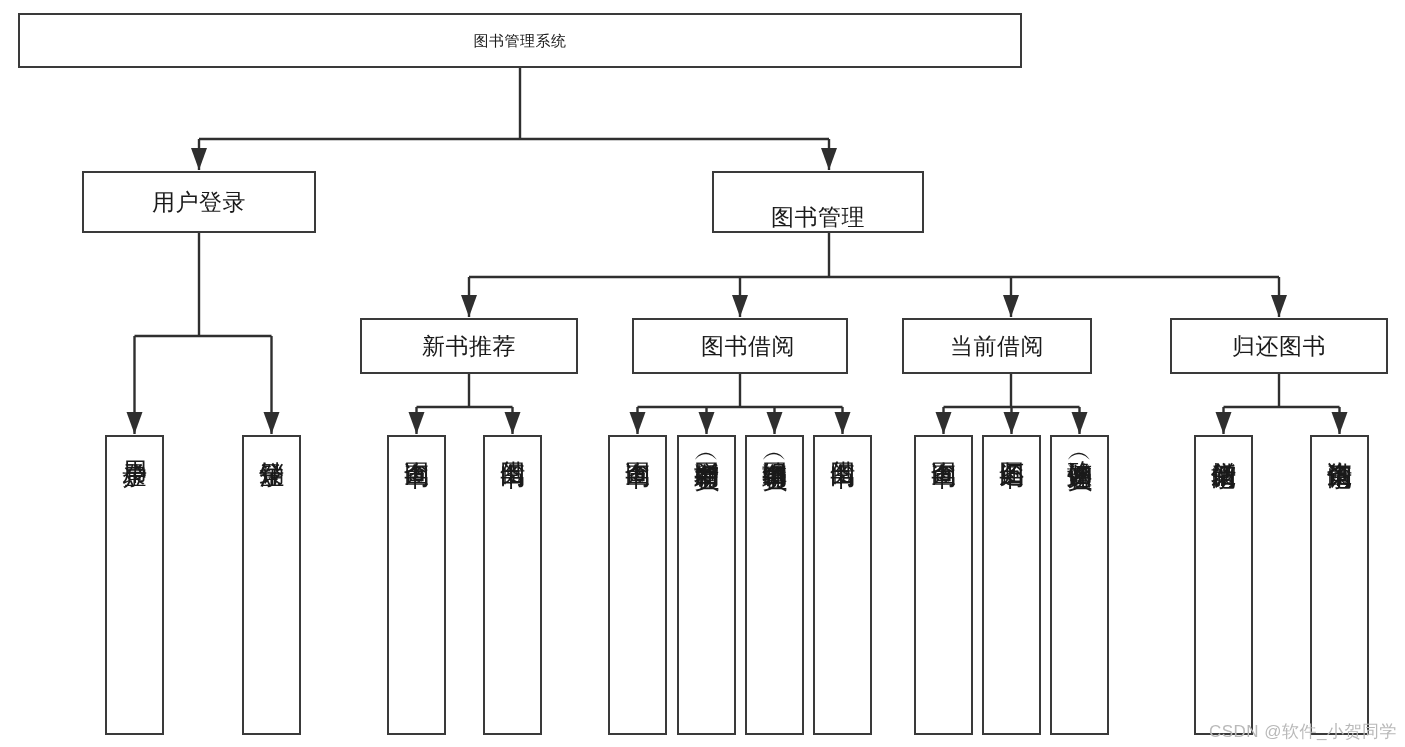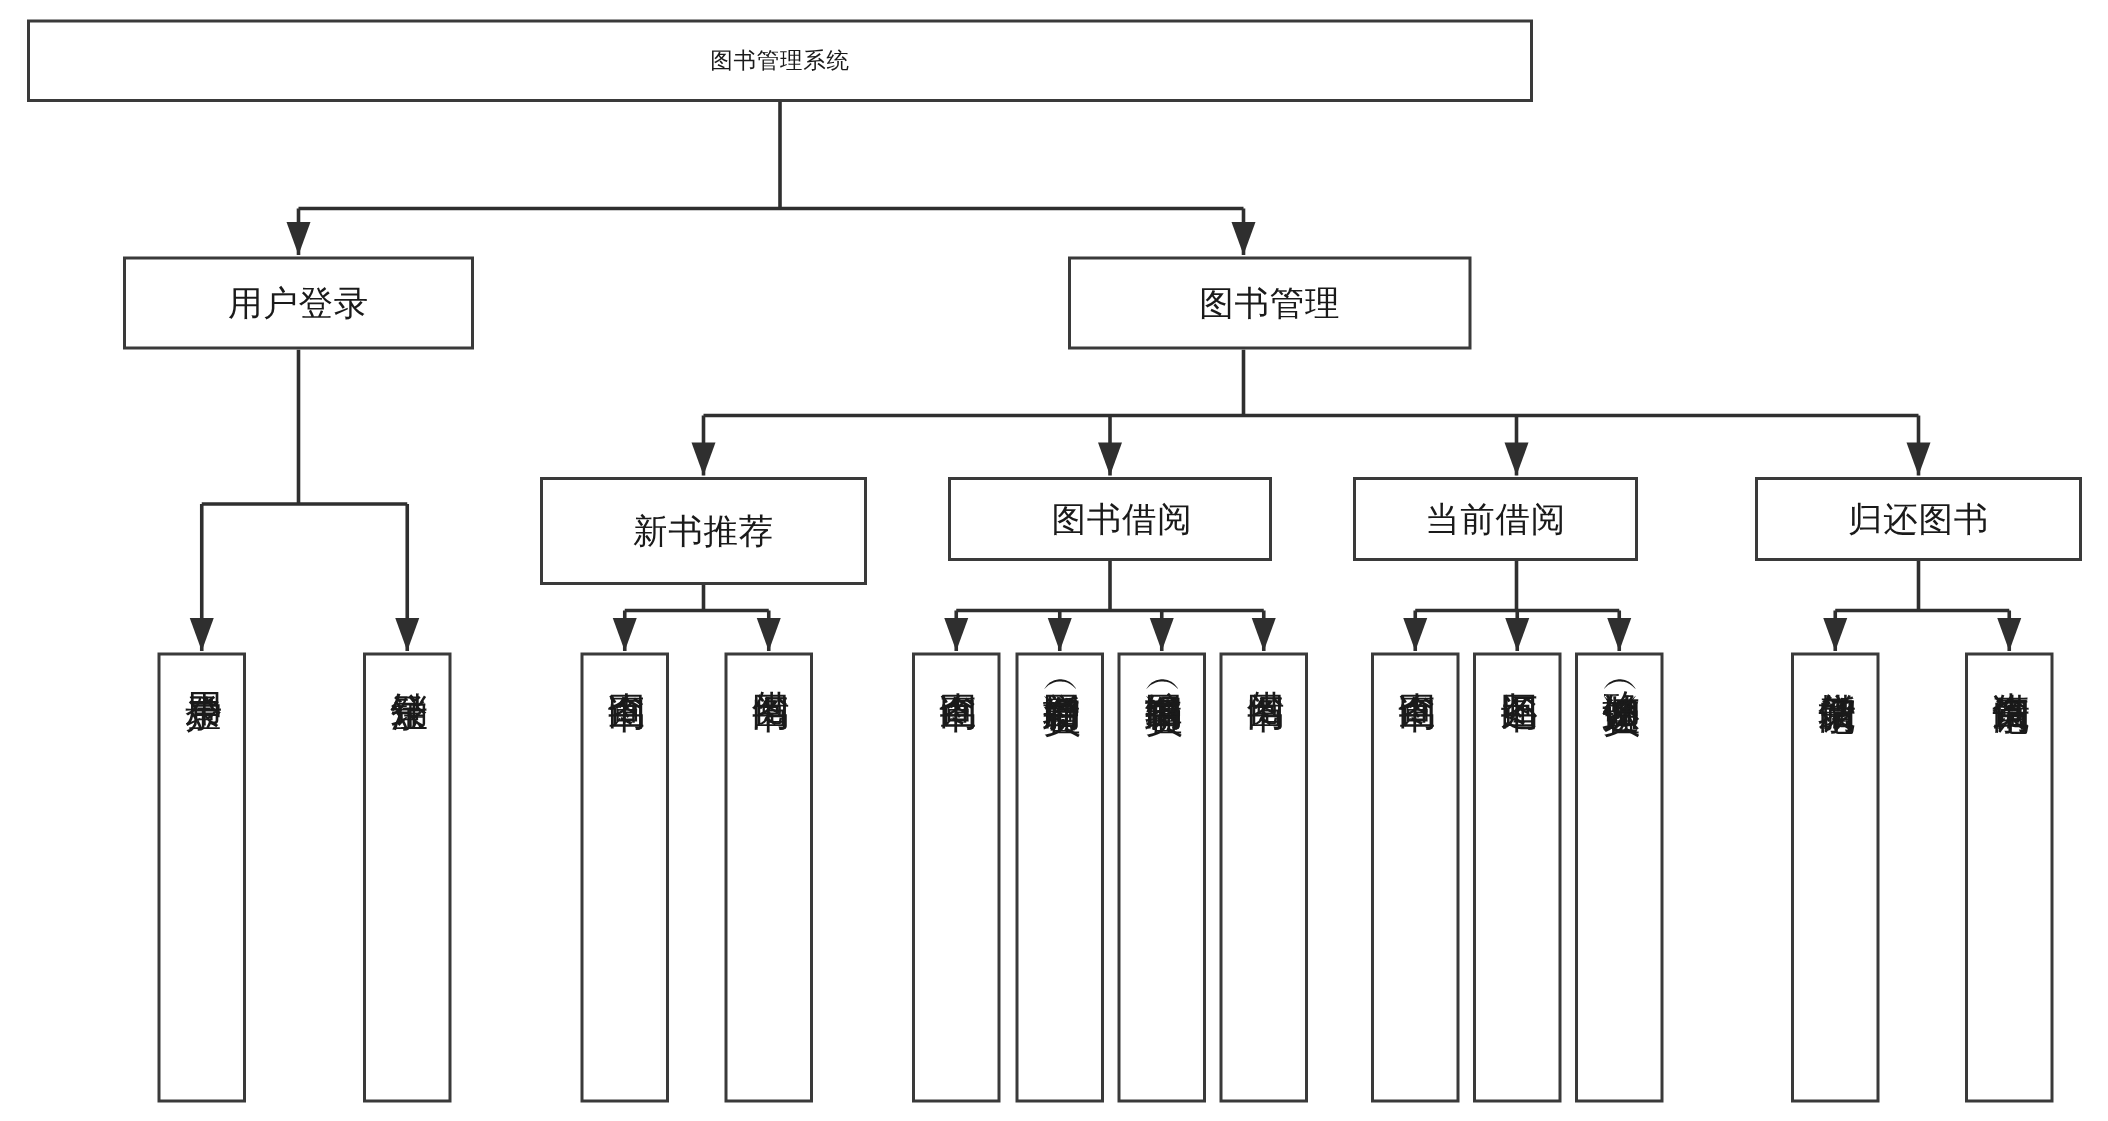--- a/index.html
+++ b/index.html
@@ -136,24 +136,24 @@
       <line x1="1339.5" y1="407" x2="1339.5" y2="434"></line>
       <polygon points="1331.5,412 1347.5,412 1339.5,434"></polygon>
     </svg>
   <div id="nodes">
       <div class="node horizontal root" style="left: 18px; top: 13px; width: 1004px; height: 55px;">
         <span class="node-label">图书管理系统</span>
       </div>
       <div class="node horizontal" style="left: 82px; top: 171px; width: 234px; height: 62px;">
         <span class="node-label">用户登录</span>
       </div>
-      <div class="node horizontal" style="left: 712px; top: 171px; width: 269px; height: 62px;">
+      <div class="node horizontal" style="left: 712px; top: 171px; width: 212px; height: 62px; align-items: flex-end;">
         <span class="node-label">图书管理</span>
       </div>
-      <div class="node horizontal" style="left: 360px; top: 318px; width: 218px; height: 72px;">
+      <div class="node horizontal" style="left: 360px; top: 318px; width: 218px; height: 56px;">
         <span class="node-label">新书推荐</span>
       </div>
       <div class="node horizontal" style="left: 632px; top: 318px; width: 216px; height: 56px; padding-left: 16px;">
         <span class="node-label">图书借阅</span>
       </div>
       <div class="node horizontal" style="left: 902px; top: 318px; width: 190px; height: 56px;">
         <span class="node-label">当前借阅</span>
       </div>
       <div class="node horizontal" style="left: 1170px; top: 318px; width: 218px; height: 56px;">
         <span class="node-label">归还图书</span>
@@ -191,13 +191,14 @@
       <div class="node vertical" style="left: 1050px; top: 435px; width: 59px; height: 300px;">
         <span class="node-label">确认归还（管理员）</span>
       </div>
       <div class="node vertical" style="left: 1194px; top: 435px; width: 59px; height: 300px;">
         <span class="node-label">新增借阅记录</span>
       </div>
       <div class="node vertical" style="left: 1310px; top: 435px; width: 59px; height: 300px;">
         <span class="node-label">查询借阅记录</span>
       </div>
     </div>
+  <div class="watermark">CSDN @软件_小贺同学</div>
 </div>
 
 </body></html>

